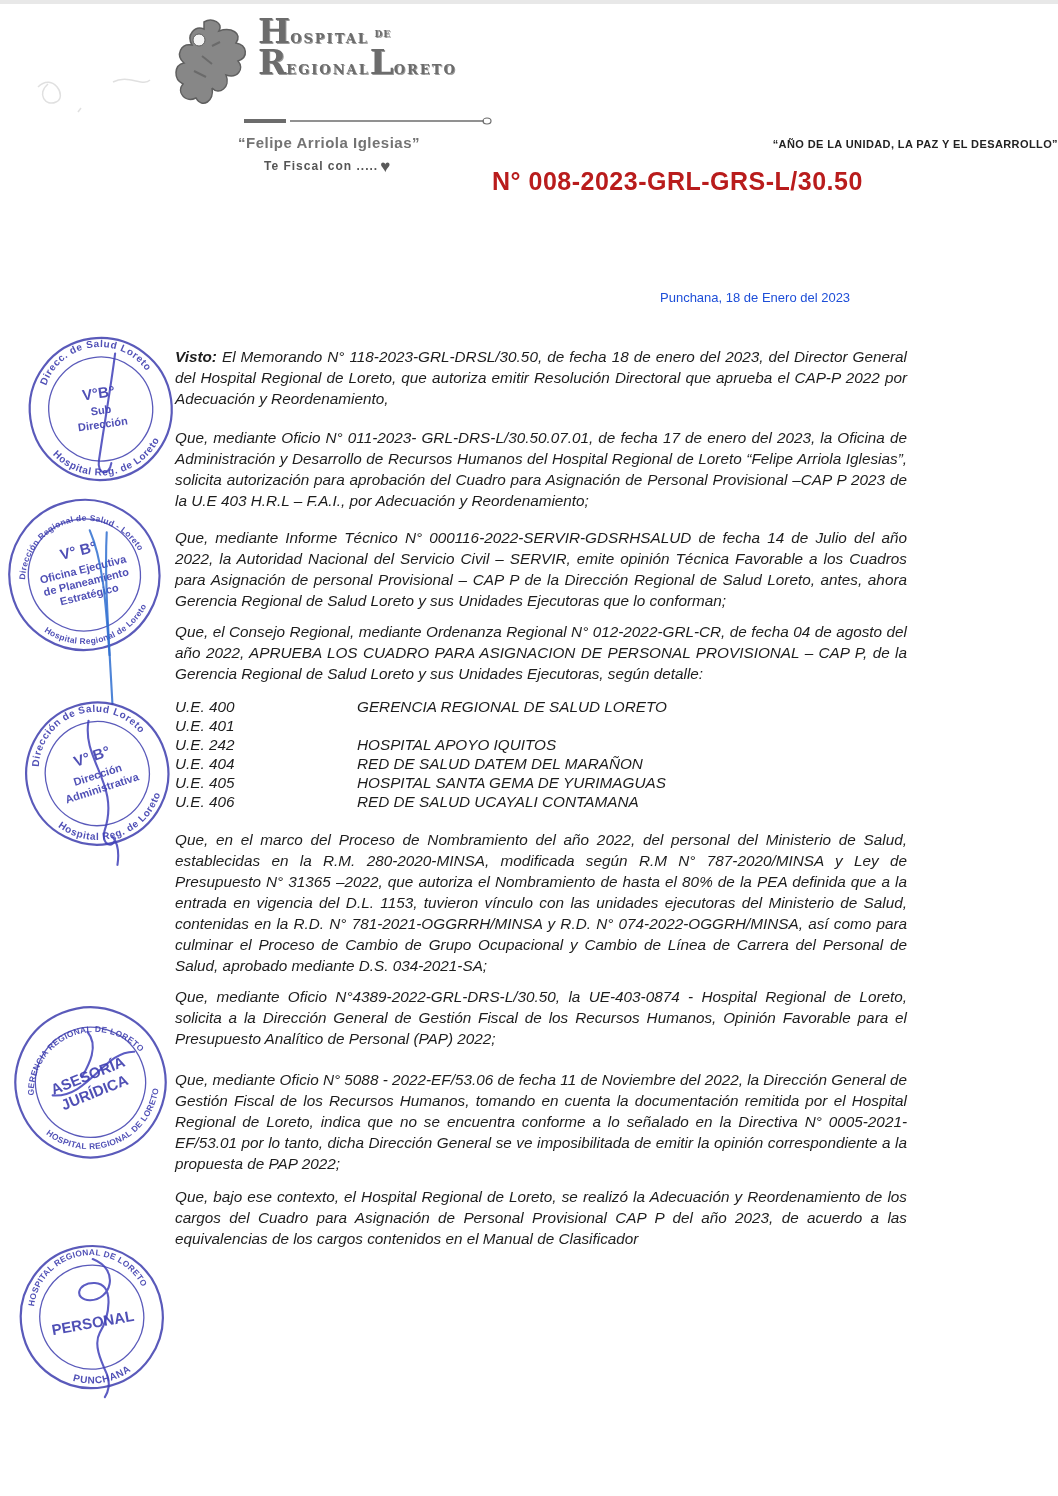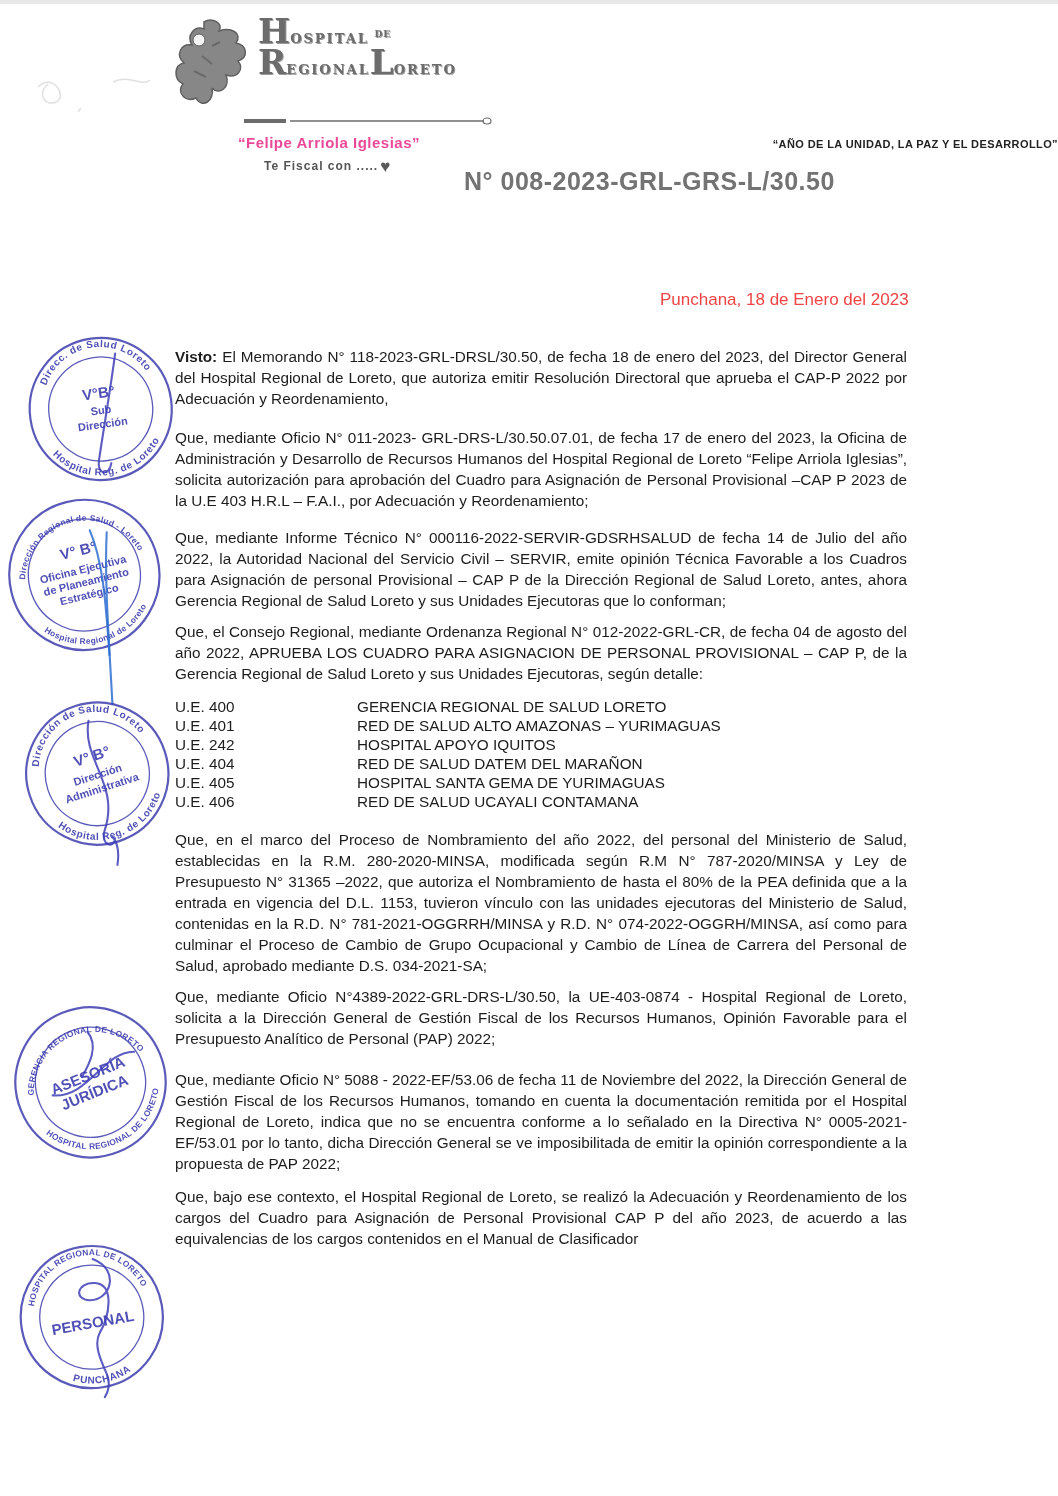--- a/index.html
+++ b/index.html
@@ -11,35 +11,35 @@
   
   .letterhead{position:absolute;left:172px;top:12px;width:300px;}
   .lh-row{display:flex;align-items:flex-start;}
   .map-svg{flex:0 0 auto;margin-right:8px;}
   .lg-words{color:#6c6c6c;font-family:"DejaVu Serif",serif;font-weight:bold;line-height:0.9;
             text-shadow:1px 1px 0 #9a9a9a;}
   .lg-words .big{font-size:34px;}
   .lg-words .smallcaps{font-size:13px;letter-spacing:2px;}
   .lg-words .de{font-size:9px;letter-spacing:1px;vertical-align:6px;}
   .lg-underline{margin:2px 0 0 72px;}
-  .lh-name{margin:4px 0 0 66px;font-weight:bold;font-size:15px;color:#ec4899;letter-spacing:0.5px;}
+  .lh-name{margin:4px 0 0 66px;font-weight:bold;font-size:15px;color:#737373;letter-spacing:0.5px;}
   .lh-tag{margin:6px 0 0 92px;font-size:12px;color:#555;font-weight:bold;letter-spacing:1px;}
   .lh-tag .heart{font-size:17px;color:#5a5a5a;vertical-align:-2px;margin-left:2px;}
   
   .motto{position:absolute;left:0;right:0;top:134px;text-align:right;
          font-size:11px;font-weight:bold;letter-spacing:0.4px;color:#222;}
-  .doc-number{position:absolute;left:464px;top:163px;font-size:25px;font-weight:bold;
-              letter-spacing:0.5px;color:#737373;}
+  .doc-number{position:absolute;left:492px;top:163px;font-size:25px;font-weight:bold;
+              letter-spacing:0.5px;color:#b91c1c;}
   .doc-title{position:absolute;left:328px;top:222px;font-family:"DejaVu Serif",serif;
              font-size:34px;font-weight:bold;letter-spacing:2px;color:#161616;
              text-shadow:0.6px 0.6px 0 #444;}
-  .dateline{position:absolute;left:660px;top:286px;font-size:17px;color:#ef4444;}
+  .dateline{position:absolute;left:660px;top:286px;font-size:13px;color:#1d4ed8;}
   
   .content{position:absolute;left:175px;top:342px;width:732px;
-           font-size:15.3px;line-height:21px;text-align:justify;color:#1d1d1d;}
+           font-size:15.3px;line-height:21px;text-align:justify;color:#1d1d1d;font-style:italic;}
   .content p{margin:0;}
   .b{font-weight:bold;}
   .considerando{font-weight:bold;text-decoration:underline;font-size:15.5px;
                 margin:0;letter-spacing:0.3px;}
   .mb18{margin-bottom:18px !important;} .mb12{margin-bottom:12px !important;}
   .mb16{margin-bottom:16px !important;} .mb10{margin-bottom:10px !important;}
   .mb14{margin-bottom:14px !important;} .mb20{margin-bottom:20px !important;}
   
   .ue-list{margin:0 0 18px 0;}
   .ue-row{display:flex;line-height:18.9px;}
@@ -107,21 +107,20 @@
     <p class="mb10">Que, mediante Informe Técnico N° 000116-2022-SERVIR-GDSRHSALUD de fecha 14 de Julio del año 2022, la Autoridad Nacional del Servicio Civil – SERVIR, emite opinión Técnica Favorable a los Cuadros para Asignación de personal Provisional – CAP P de la Dirección Regional de Salud Loreto, antes, ahora Gerencia Regional de Salud Loreto y sus Unidades Ejecutoras que lo conforman;</p>
     <p class="mb14">Que, el Consejo Regional, mediante Ordenanza Regional N° 012-2022-GRL-CR, de fecha 04 de agosto del año 2022, APRUEBA LOS CUADRO PARA ASIGNACION DE PERSONAL PROVISIONAL – CAP P, de la Gerencia Regional de Salud Loreto y sus Unidades Ejecutoras, según detalle:</p>
 
     <div class="ue-list">
       <div class="ue-row">
           <span class="ue-code">U.E. 400</span>
           <span class="ue-name">GERENCIA REGIONAL DE SALUD LORETO</span>
         </div>
       <div class="ue-row">
           <span class="ue-code">U.E. 401</span>
-          <span class="ue-name">RED DE SALUD ALTO AMAZONAS – YURIMAGUAS</span>
         </div>
       <div class="ue-row">
           <span class="ue-code">U.E. 242</span>
           <span class="ue-name">HOSPITAL APOYO IQUITOS</span>
         </div>
       <div class="ue-row">
           <span class="ue-code">U.E. 404</span>
           <span class="ue-name">RED DE SALUD DATEM DEL MARAÑON</span>
         </div>
       <div class="ue-row">

